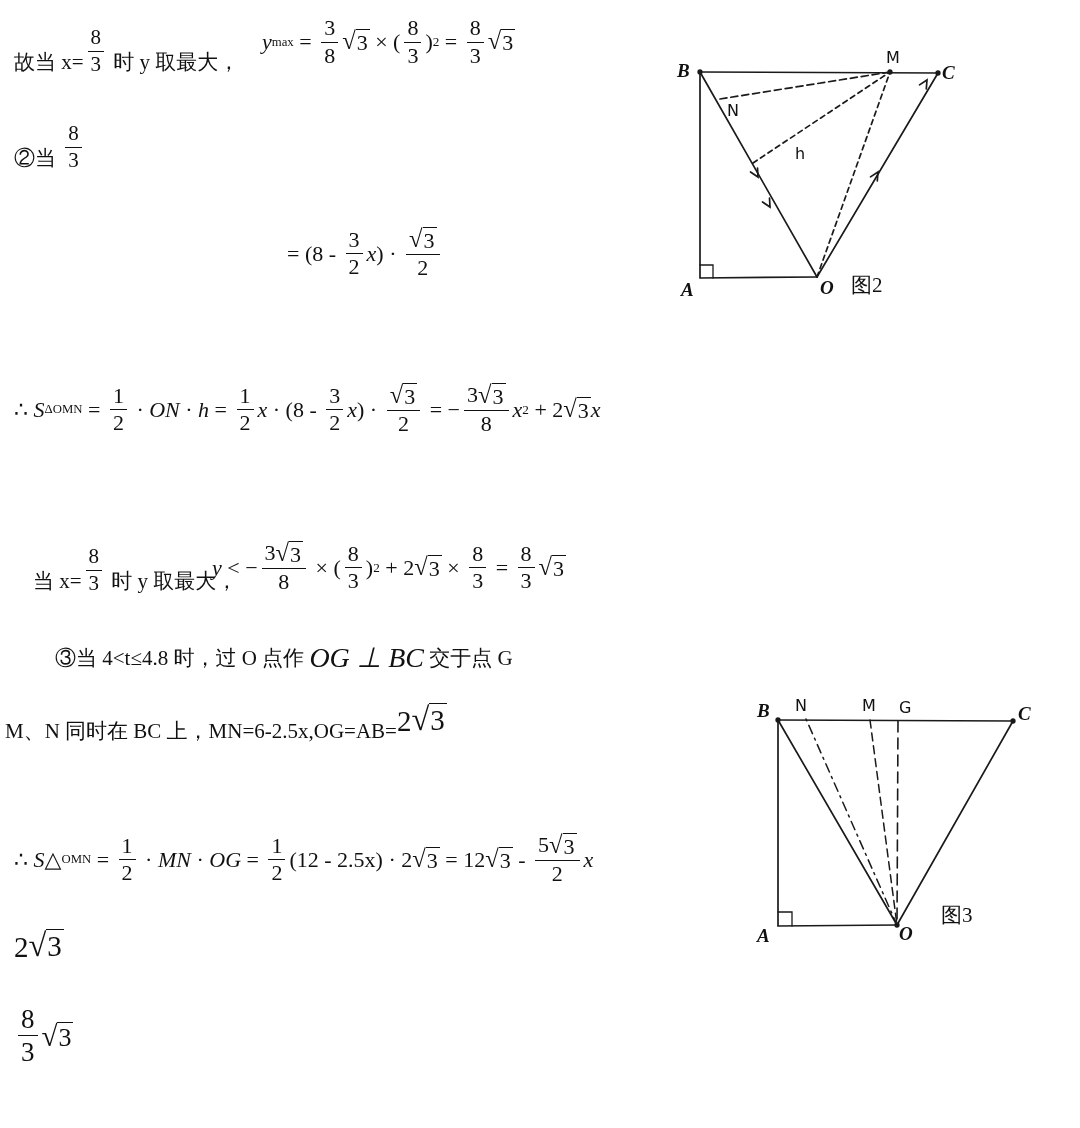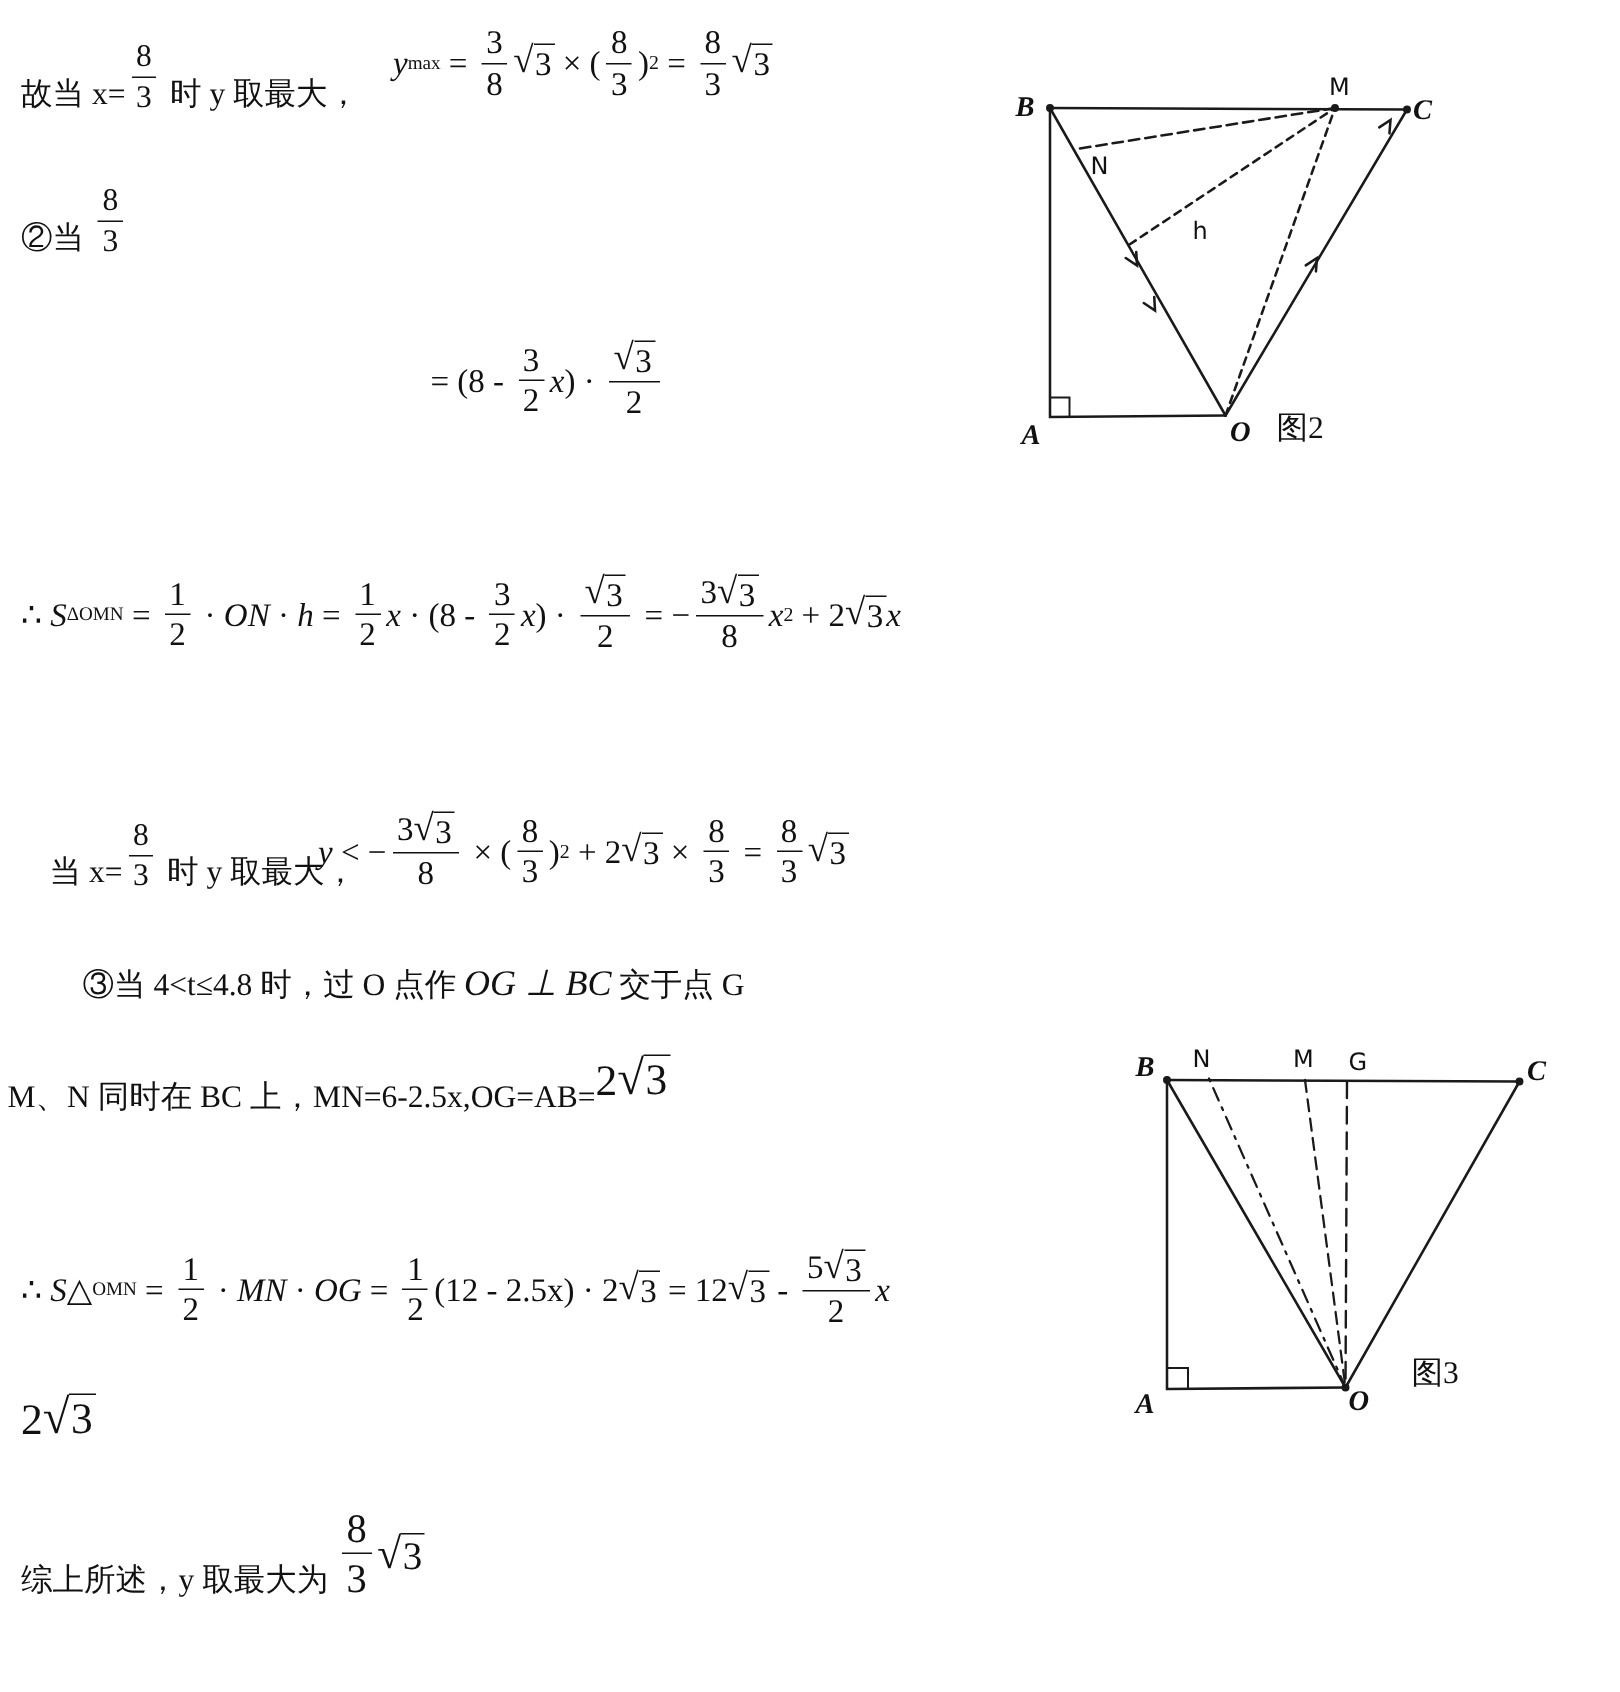--- a/index.html
+++ b/index.html
@@ -3,21 +3,21 @@
 <meta charset="utf-8">
 <style>
   html,body{margin:0;padding:0;background:#ffffff;}
   .page{position:relative;width:1080px;height:1128px;background:#ffffff;overflow:hidden;color:#111;}
   .line{position:absolute;display:flex;align-items:center;white-space:pre;color:#111;}
   .line.bottom{align-items:flex-end;}
   .cn{font-family:"Liberation Serif",serif;font-size:21px;}
   .math{font-family:"Liberation Serif",serif;font-size:22px;}
   .tk{font-style:normal;}
   .it{font-style:italic;font-family:"Liberation Serif",serif;}
-  .m24{font-size:24px;}
+  .m24{font-size:28px;}
   .frac{display:inline-flex;flex-direction:column;align-items:center;margin:0 4px;font-style:normal;text-align:center;line-height:1.12;}
   .fnum{display:inline-flex;align-items:flex-start;padding:0 3px 1px;border-bottom:1.6px solid #111;}
   .fden{display:inline-flex;padding-top:1px;}
   .rad{display:inline-flex;align-items:flex-start;font-style:normal;}
   .rsign{line-height:1.05;font-size:1.12em;transform:translateY(-1px);}
   .rbar{border-top:1.6px solid #111;padding:0 2px 0 1px;line-height:1.15;}
   sup{font-size:0.6em;font-style:normal;}
   sub{font-size:0.58em;font-style:normal;}
   .big{font-size:29px;}
   .bigfrac{font-size:27px;}
@@ -47,21 +47,21 @@
   <div class="line math" style="left:212px;top:541px;"><span class="it">y</span><span class="tk"> &lt; −</span><span class="frac"><span class="fnum">3<span class="rad"><span class="rsign">√</span><span class="rbar">3</span></span></span><span class="fden">8</span></span><span class="tk"> × (</span><span class="frac"><span class="fnum">8</span><span class="fden">3</span></span><span class="tk">)</span><sup>2</sup><span class="tk"> + 2</span><span class="rad"><span class="rsign">√</span><span class="rbar">3</span></span><span class="tk"> × </span><span class="frac"><span class="fnum">8</span><span class="fden">3</span></span><span class="tk"> = </span><span class="frac"><span class="fnum">8</span><span class="fden">3</span></span><span class="rad"><span class="rsign">√</span><span class="rbar">3</span></span></div>
 
   <div class="line cn bottom" style="left:55px;top:641px;align-items:center;"><span class="tk">③当 4&lt;t≤4.8 时，过 O 点作 </span><span class="it m24">OG ⊥ BC</span><span class="tk"> 交于点 G</span></div>
 
   <div class="line cn bottom" style="left:5px;top:710px;"><span class="tk">M、N 同时在 BC 上，MN=6-2.5x,OG=AB=</span><span class="big raise">2<span class="rad"><span class="rsign">√</span><span class="rbar">3</span></span></span></div>
 
   <div class="line math" style="left:14px;top:833px;"><span class="tk">∴ </span><span class="it">S</span><span class="tk">△</span><sub>OMN</sub><span class="tk"> = </span><span class="frac"><span class="fnum">1</span><span class="fden">2</span></span><span class="tk"> · </span><span class="it">MN</span><span class="tk"> · </span><span class="it">OG</span><span class="tk"> = </span><span class="frac"><span class="fnum">1</span><span class="fden">2</span></span><span class="tk">(12 - 2.5x) · 2</span><span class="rad"><span class="rsign">√</span><span class="rbar">3</span></span><span class="tk"> = 12</span><span class="rad"><span class="rsign">√</span><span class="rbar">3</span></span><span class="tk"> - </span><span class="frac"><span class="fnum">5<span class="rad"><span class="rsign">√</span><span class="rbar">3</span></span></span><span class="fden">2</span></span><span class="it">x</span></div>
 
   <div class="line cn bottom" style="left:14px;top:936px;"><span class="big raise">2<span class="rad"><span class="rsign">√</span><span class="rbar">3</span></span></span></div>
 
-  <div class="line cn bottom" style="left:14px;top:1004px;"><span class="tk">综上所述，y 取最大为 </span><span class="frac bigfrac"><span class="fnum">8</span><span class="fden">3</span></span><span class="rad big raise2"><span class="rsign">√</span><span class="rbar">3</span></span></div>
+  <div class="line cn bottom" style="left:14px;top:1004px;"><span class="frac bigfrac"><span class="fnum">8</span><span class="fden">3</span></span><span class="rad big raise2"><span class="rsign">√</span><span class="rbar">3</span></span></div>
 
   <svg style="left:655px;top:25px;" width="330" height="285" viewBox="0 0 330 285">
     <g stroke="#1a1a1a" stroke-width="1.7" fill="none" stroke-linecap="round">
       <path d="M45,47 L45,253 L162,252"></path>
       <path d="M45,47 L283,48"></path>
       <path d="M45,47 L162,252"></path>
       <path d="M162,252 L283,48"></path>
       <path d="M45,240 L58,240 L58,253" stroke-width="1.3"></path>
       <path d="M65,74 L235,47" stroke-dasharray="7,4"></path>
       <path d="M98,138 L235,47" stroke-dasharray="5,4"></path>

